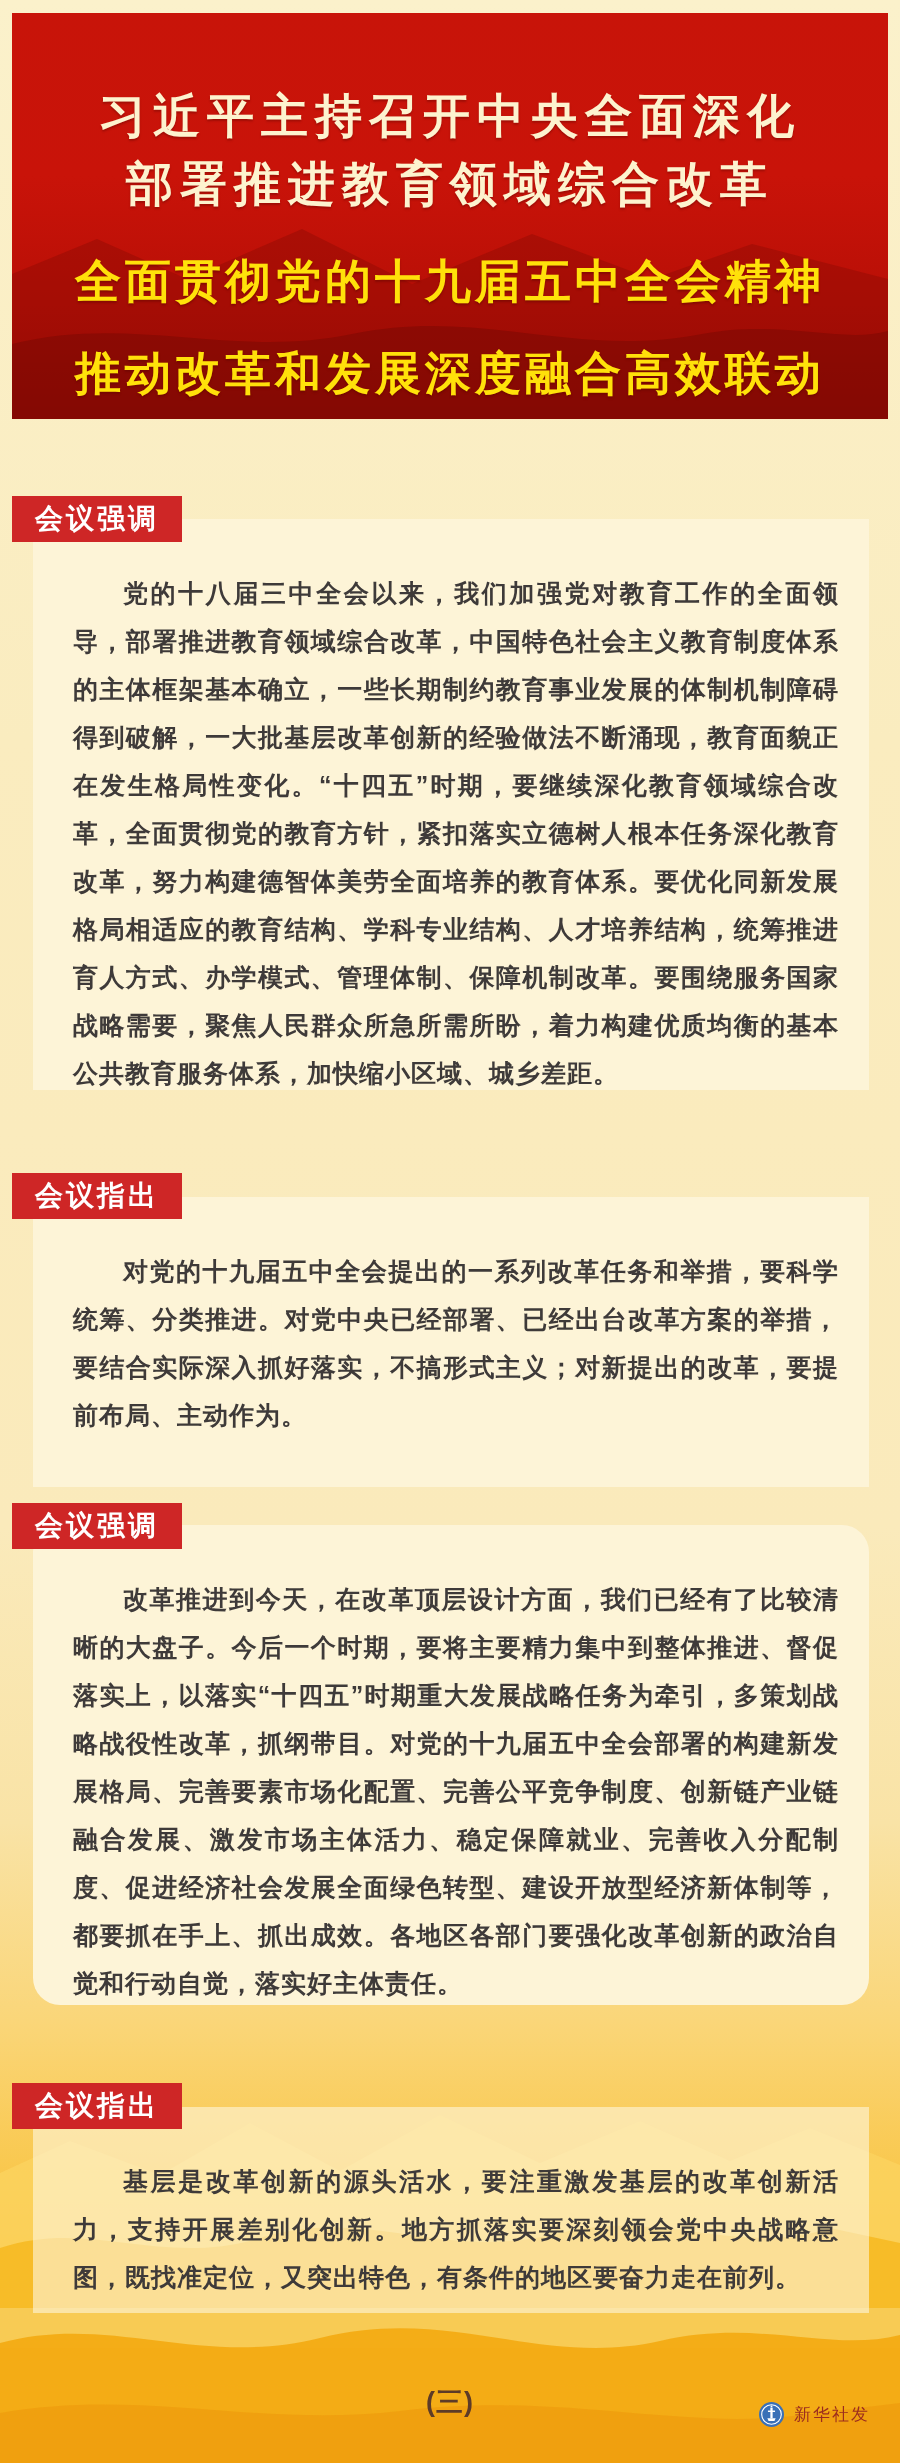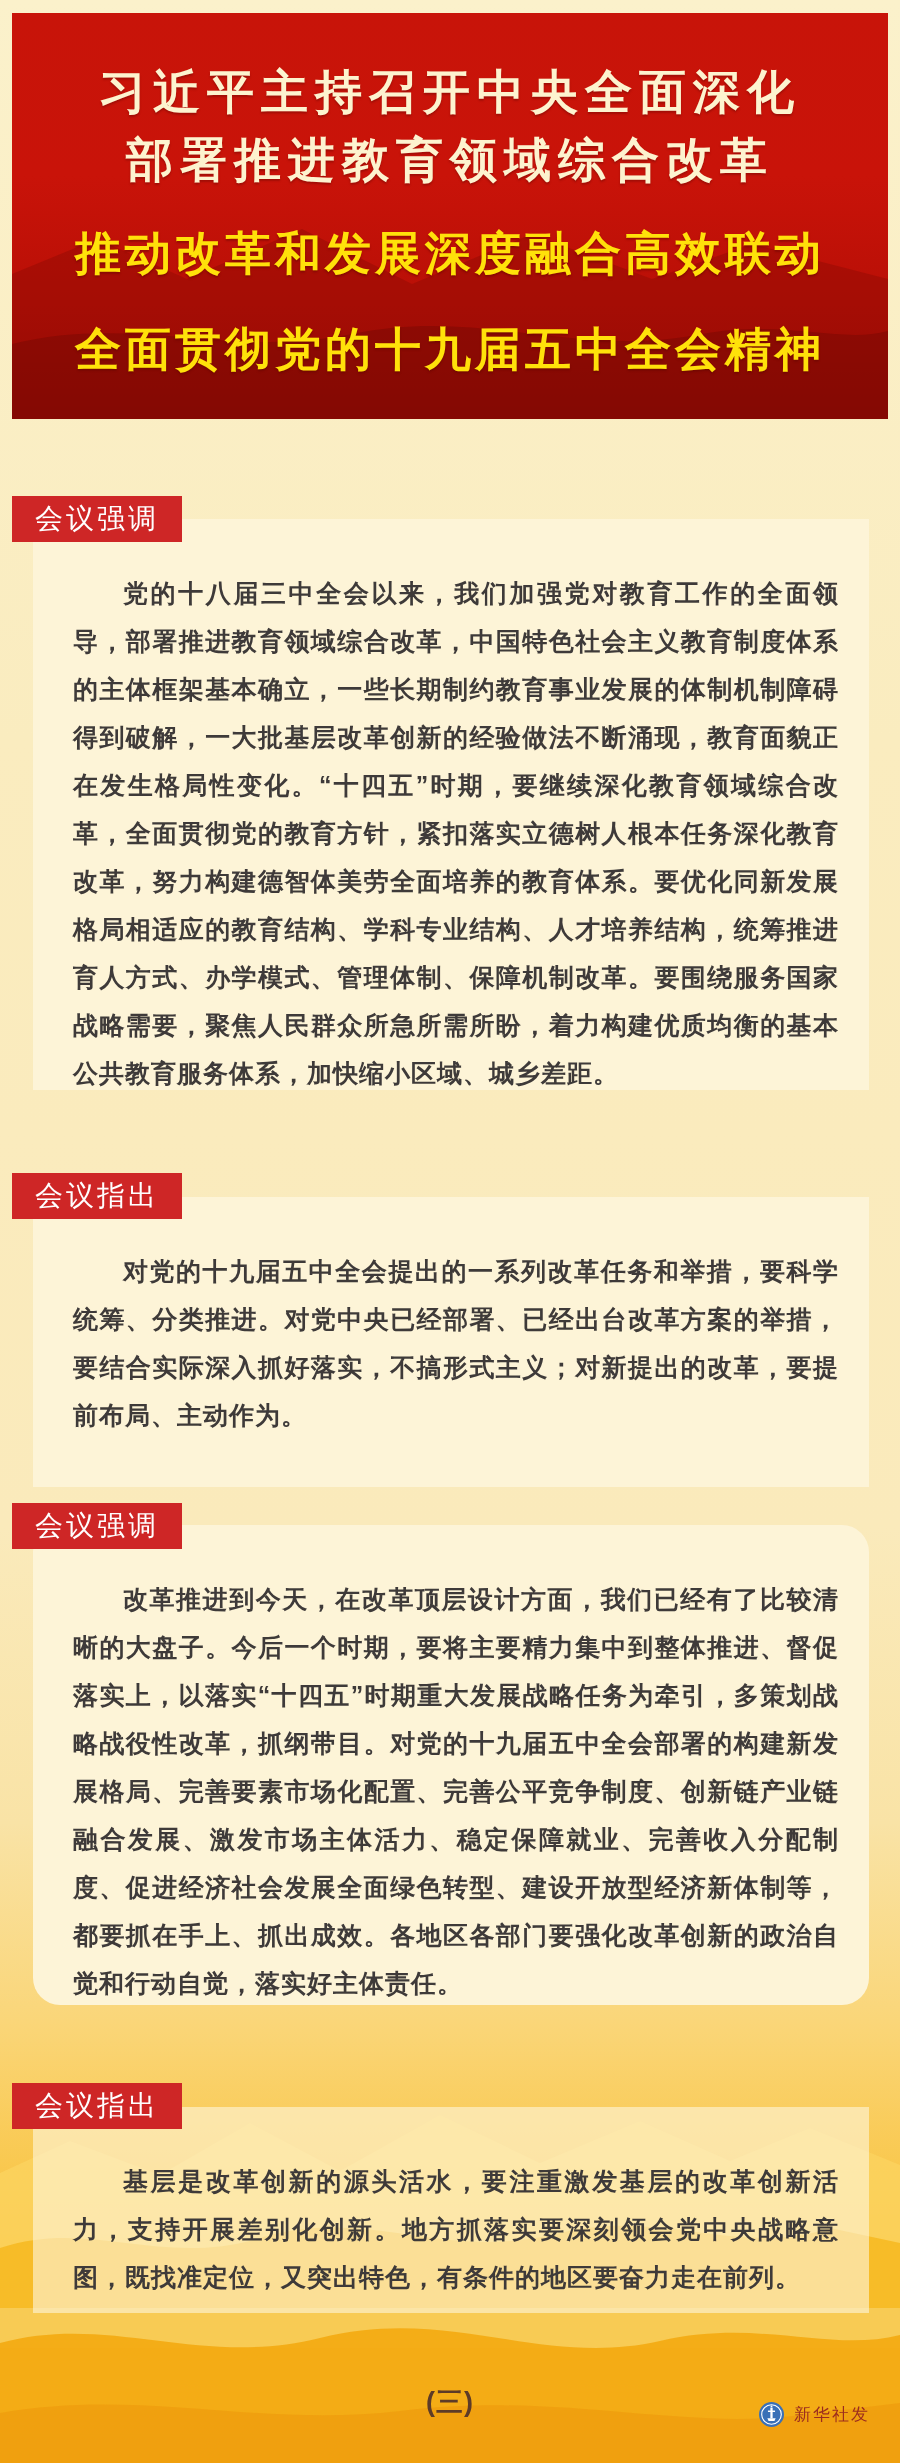--- a/index.html
+++ b/index.html
@@ -12,38 +12,38 @@
   }
   
   .bottom-mountains{position:absolute;left:0;bottom:0;width:900px;height:440px;}
   
   .banner{
     position:absolute;left:12px;top:13px;width:876px;height:406px;
     background:linear-gradient(180deg,#c81409 0%, #c91309 40%, #b80f06 72%, #990b04 100%);
     overflow:hidden;
   }
   .banner-mountains{position:absolute;left:0;bottom:0;width:876px;height:240px;}
-  .banner-text{position:relative;width:100%;height:100%;display:flex;flex-direction:column;align-items:center;box-sizing:border-box;padding-top:52px;}
+  .banner-text{position:relative;width:100%;height:100%;display:flex;flex-direction:column;align-items:center;box-sizing:border-box;padding-top:76px;}
   .title-line{
     font-size:47px;font-weight:bold;letter-spacing:7px;line-height:54px;
     color:#fdf3cf;white-space:nowrap;text-shadow:0 2px 2px rgba(90,5,2,.35);
   }
   .title-line.l2{margin-top:14px;}
   .subtitle-line{
     font-size:46px;font-weight:bold;letter-spacing:4px;line-height:52px;
     color:#ffe10a;white-space:nowrap;text-shadow:0 2px 2px rgba(90,5,2,.4);
   }
   .subtitle-line.l3{margin-top:44px;}
   .subtitle-line.l4{margin-top:40px;}
   
   .badge{
     position:absolute;left:12px;width:170px;height:46px;
     background:#ce2626;color:#ffffff;
     display:flex;align-items:center;justify-content:center;
-    font-size:28px;font-weight:normal;letter-spacing:3px;
+    font-size:28px;font-weight:bold;letter-spacing:3px;
     z-index:3;
   }
   .textbox{
     position:absolute;left:33px;width:836px;
     background:#fdf4d7;box-sizing:border-box;
     padding:50px 30px 0 40px;z-index:2;
   }
   .textbox p{
     margin:0;text-indent:2em;
     font-size:25px;line-height:48px;letter-spacing:1px;
@@ -78,22 +78,22 @@
   </svg>
 
   <div class="banner">
     <svg class="banner-mountains" viewBox="0 0 876 240" preserveAspectRatio="none" aria-hidden="true">
       <path d="M0,95 L85,60 L175,100 L290,50 L400,105 L520,55 L640,100 L740,65 L876,100 L876,240 L0,240 Z" fill="#8f0a04" opacity="0.45"></path>
       <path d="M0,165 C120,135 220,180 340,155 C470,128 560,180 690,155 C770,140 830,165 876,152 L876,240 L0,240 Z" fill="#6f0703" opacity="0.40"></path>
     </svg>
     <div class="banner-text">
       <div class="title-line l1">习近平主持召开中央全面深化</div>
       <div class="title-line l2">部署推进教育领域综合改革</div>
+      <div class="subtitle-line l3">全面贯彻党的十九届五中全会精神</div>
       <div class="subtitle-line l4">推动改革和发展深度融合高效联动</div>
-      <div class="subtitle-line l3">全面贯彻党的十九届五中全会精神</div>
     </div>
   </div>
 
   <div class="badge badge-1">会议强调</div>
   <div class="textbox box-1">
     <p>党的十八届三中全会以来，我们加强党对教育工作的全面领导，部署推进教育领域综合改革，中国特色社会主义教育制度体系的主体框架基本确立，一些长期制约教育事业发展的体制机制障碍得到破解，一大批基层改革创新的经验做法不断涌现，教育面貌正在发生格局性变化。“十四五”时期，要继续深化教育领域综合改革，全面贯彻党的教育方针，紧扣落实立德树人根本任务深化教育改革，努力构建德智体美劳全面培养的教育体系。要优化同新发展格局相适应的教育结构、学科专业结构、人才培养结构，统筹推进育人方式、办学模式、管理体制、保障机制改革。要围绕服务国家战略需要，聚焦人民群众所急所需所盼，着力构建优质均衡的基本公共教育服务体系，加快缩小区域、城乡差距。</p>
   </div>
 
   <div class="badge badge-2">会议指出</div>
   <div class="textbox box-2">

